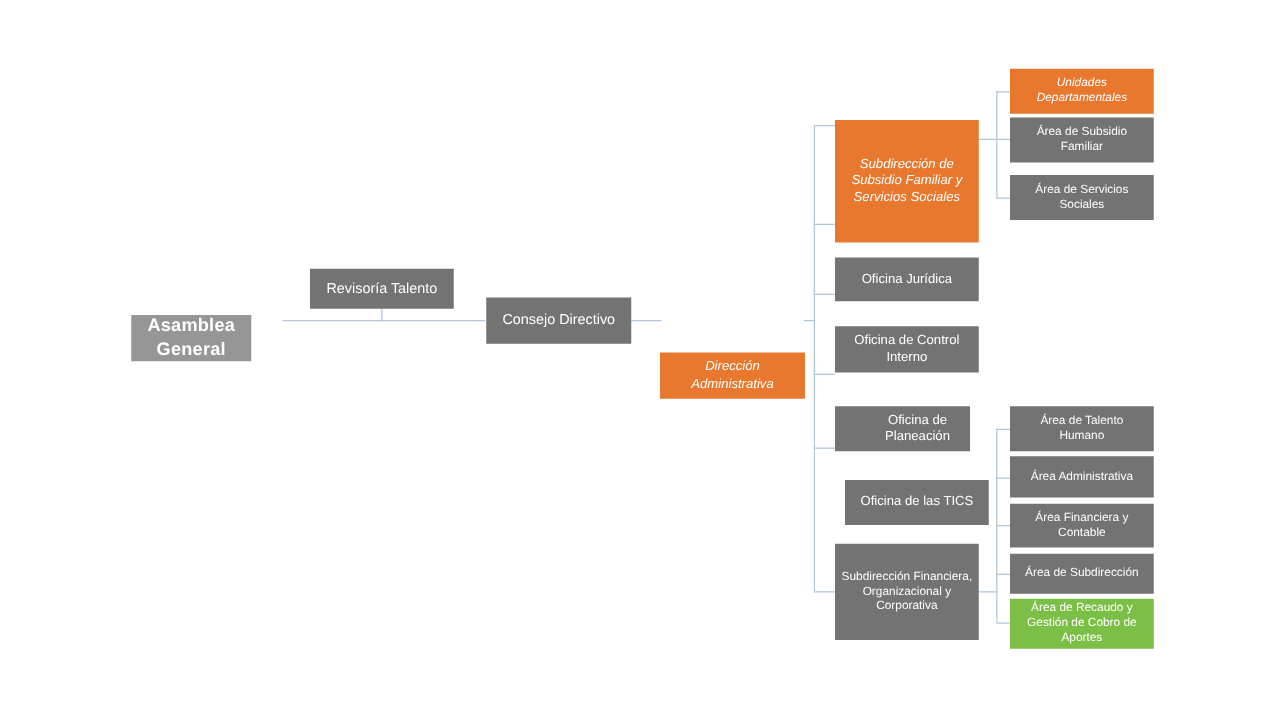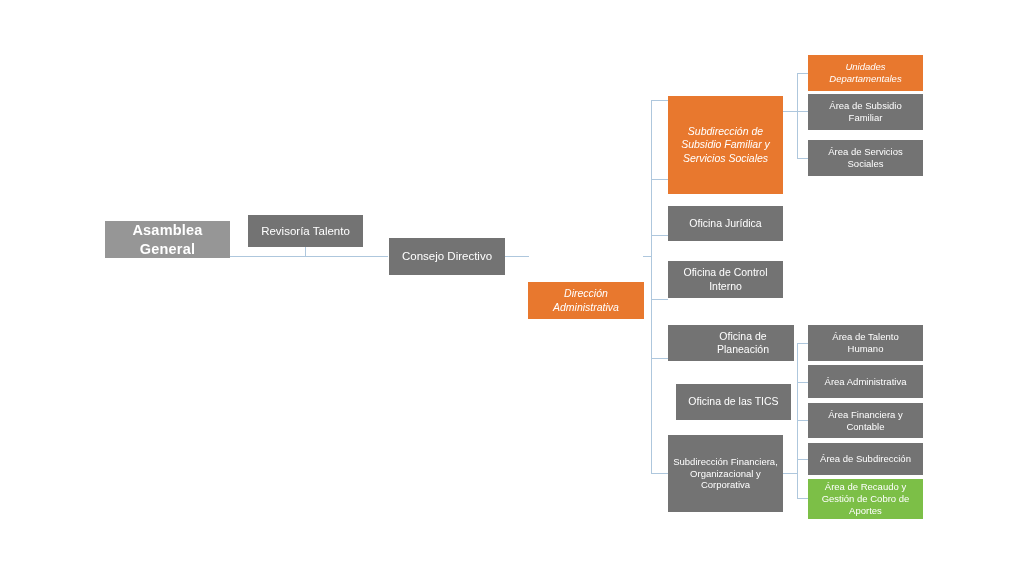--- a/index.html
+++ b/index.html
@@ -77,21 +77,21 @@
   <div class="conn h" style="left:797px; top:158px; width:12px;"></div>
 
   <div class="conn h" style="left:783px; top:473px; width:15px;"></div>
   <div class="conn v" style="left:797px; top:343px; height:155px;"></div>
   <div class="conn h" style="left:797px; top:343px; width:12px;"></div>
   <div class="conn h" style="left:797px; top:382px; width:12px;"></div>
   <div class="conn h" style="left:797px; top:420px; width:12px;"></div>
   <div class="conn h" style="left:797px; top:459px; width:12px;"></div>
   <div class="conn h" style="left:797px; top:498px; width:12px;"></div>
 
-  <div class="node gray root-label" style="left:105px; top:221px; width:125px; height:37px;">
+  <div class="node gray root-label" style="left:105px; top:252px; width:96px; height:37px;">
     <span>Asamblea  General</span>
   </div>
 
   <div class="node blue lvl2-label" style="left:248px; top:215px; width:115px; height:32px;">
     <span>Revisoría Talento</span>
   </div>
 
   <div class="node blue lvl2-label" style="left:389px; top:238px; width:116px; height:37px;">
     <span>Consejo Directivo</span>
   </div>
@@ -123,21 +123,21 @@
 
   <div class="node blue lvl3-label" style="left:668px; top:162px; width:115px; height:35px;">
     <span>Oficina Jurídica</span>
   </div>
 
   <div class="node blue lvl3-label" style="left:668px; top:217px; width:115px; height:37px;">
     <span>Oficina de Control
 Interno</span>
   </div>
 
-  <div class="node blue lvl3-label" style="left:668px; top:281px; width:126px; height:36px;padding-left:28px;">
+  <div class="node blue lvl3-label" style="left:668px; top:281px; width:108px; height:36px;padding-left:28px;">
     <span>Oficina de Planeación</span>
   </div>
 
   <div class="node blue lvl3-label" style="left:676px; top:340px; width:115px; height:36px;">
     <span>Oficina de las TICS</span>
   </div>
 
   <div class="node blue lvl4-label" style="left:668px; top:435px; width:115px; height:77px;">
     <span>Subdirección Financiera,
 Organizacional y

